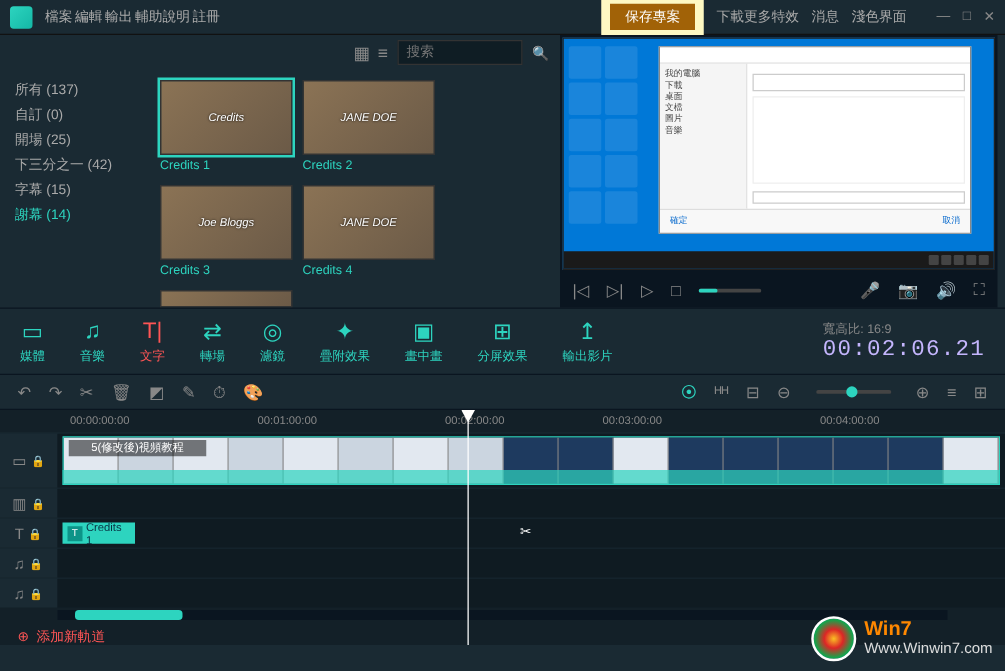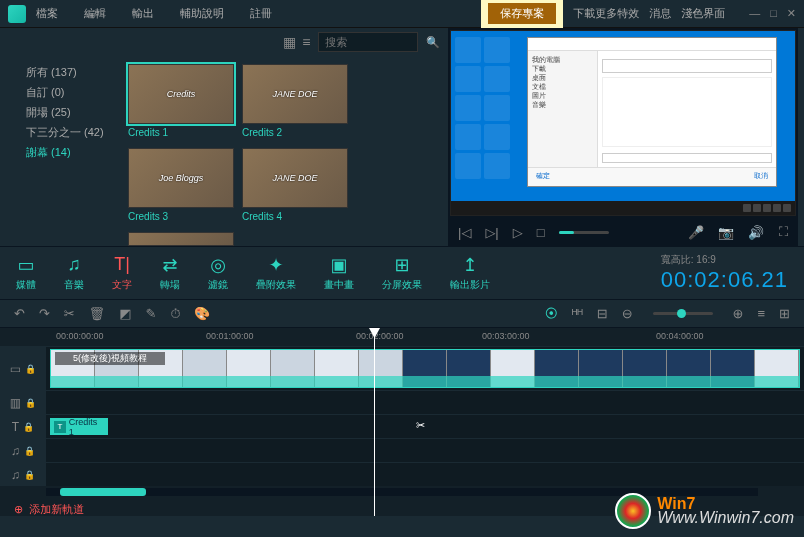--- a/index.html
+++ b/index.html
@@ -1,28 +1,28 @@
 <!DOCTYPE html>
 <html><head>
 <meta charset="utf-8">
 <style>
 *{margin:0;padding:0;box-sizing:border-box;font-family:"Microsoft YaHei",Arial,sans-serif;-webkit-font-smoothing:antialiased}
 body{width:804px;height:537px;background:#1a2a33;color:#ccc;overflow:hidden;font-size:11px;position:relative}
 .titlebar{height:28px;background:#1a2a33;display:flex;align-items:center;padding:0 8px;border-bottom:1px solid #111}
 .logo{width:18px;height:18px;background:linear-gradient(135deg,#2dd4bf,#14b8a6);border-radius:3px;margin-right:10px}
-.menus{display:flex;gap:26px;color:#aaa}
+.menus{display:flex;gap:2px;color:#aaa}
 .menus span{cursor:pointer}
 .titlebar-right{margin-left:auto;display:flex;gap:10px;align-items:center}
 .btn-save{background:#a16207;color:#fff;padding:3px 12px;border-radius:3px;border:7px solid #fef9c3}
 .btn-link{color:#aaa;cursor:pointer}
 .win-controls{display:flex;gap:10px;margin-left:14px;color:#888}
 .main-top{display:flex;height:218px}
 .left-panel{width:448px;display:flex;flex-direction:column}
 .category-row{display:flex;height:190px}
-.cat-sidebar{width:120px;padding:6px 26px;color:#aaa;line-height:20px}
+.cat-sidebar{width:120px;padding:6px 12px;color:#aaa;line-height:20px}
 .cat-sidebar div{cursor:pointer;white-space:nowrap}
 .cat-sidebar .active{color:#2dd4bf}
 .thumbs-area{flex:1;padding:4px;overflow:hidden}
 .search-row{display:flex;justify-content:flex-end;padding:4px 8px;gap:8px;align-items:center}
 .view-icons{display:flex;gap:6px;color:#888;font-size:14px}
 .search-input{background:#0f1d24;border:1px solid #333;color:#888;height:20px;width:100px;padding:0 6px;font-size:11px}
 .thumb-grid{display:flex;flex-wrap:wrap;gap:10px;padding:4px}
 .thumb{width:104px}
 .thumb-img{width:106px;height:60px;background:linear-gradient(135deg,#8b7355,#6b5a47);display:flex;align-items:center;justify-content:center;color:#fff;font-size:9px;font-style:italic;text-shadow:0 0 2px #000;border:1px solid #333}
 .thumb-img.sel{outline:2px solid #2dd4bf}
@@ -45,21 +45,21 @@
 .preview-controls .pc-icon{cursor:pointer;font-size:13px}
 .vol-slider{flex:1;max-width:80px;height:3px;background:#444;border-radius:2px;position:relative}
 .vol-slider::after{content:"";position:absolute;left:0;width:30%;height:100%;background:#2dd4bf;border-radius:2px}
 .pc-spacer{flex:1}
 .toolbar{height:54px;background:#1a2a33;display:flex;align-items:center;padding:0 16px;gap:28px;border-top:1px solid #0a1520;border-bottom:1px solid #0a1520}
 .tool{display:flex;flex-direction:column;align-items:center;gap:3px;color:#2dd4bf;cursor:pointer}
 .tool.active{color:#ff5555}
 .tool-icon{font-size:18px;height:20px;display:flex;align-items:center}
 .tool-label{font-size:10px}
 .aspect-info{margin-left:auto;text-align:left;color:#888}
-.timecode{font-size:22px;color:#0ea5e9;letter-spacing:1px;font-family:Liberation Sans, sans-serif}
+.timecode{font-size:18px;color:#c4b5fd;letter-spacing:1px;font-family:Liberation Mono, monospace}
 .timeline-toolbar{height:28px;display:flex;align-items:center;padding:0 14px;gap:14px;color:#888;background:#1a2a33;border-bottom:1px solid #0a1520}
 .tt-icon{cursor:pointer;font-size:13px}
 .tt-spacer{flex:1}
 .zoom-slider{width:60px;height:3px;background:#444;border-radius:2px;position:relative;margin:0 6px}
 .zoom-slider::after{content:"";position:absolute;left:40%;top:-3px;width:9px;height:9px;background:#2dd4bf;border-radius:50%}
 .timeline{background:#132028;position:relative;height:188px;overflow:hidden}
 .time-ruler{height:18px;display:flex;color:#888;font-size:9px;position:relative;margin-left:46px}
 .time-mark{position:absolute;top:3px}
 .tracks{display:flex;flex-direction:column}
 .track-row{display:flex;height:24px;border-top:1px solid #1a2a33}
@@ -78,21 +78,21 @@
 .playhead{position:absolute;left:374px;top:0;bottom:0;width:1px;background:#fff;z-index:5}
 .playhead::before{content:"";position:absolute;top:0;left:-5px;width:11px;height:10px;background:#fff;clip-path:polygon(0 0,100% 0,50% 100%)}
 .scissors{position:absolute;left:370px;top:78px;color:#fff;font-size:11px;z-index:6}
 .add-track{color:#ff5555;padding:6px 14px;cursor:pointer;display:flex;align-items:center;gap:6px;font-size:11px}
 .hscroll{height:8px;background:#0a1520;margin:2px 46px 0;position:relative}
 .hscroll-thumb{position:absolute;left:2%;width:12%;height:100%;background:#2dd4bf;border-radius:3px}
 .watermark{position:absolute;right:10px;bottom:8px;display:flex;align-items:center;gap:6px;z-index:20}
 .wm-logo{width:36px;height:36px;background:radial-gradient(circle,#fbbf24,#dc2626,#16a34a,#2563eb);border-radius:50%;border:2px solid #fff}
 .wm-text{line-height:14px}
 .wm-title{color:#ff8800;font-size:16px;font-weight:bold}
-.wm-url{color:#ddd;font-size:16px;font-style:italic}
+.wm-url{color:#ddd;font-size:12px;}
 </style>
 </head>
 <body>
 
 <div class="titlebar">
   <div class="logo"></div>
   <div class="menus">
     <span>檔案</span>
     <span>編輯</span>
     <span>輸出</span>
@@ -121,20 +121,21 @@
       </div>
       <input class="search-input" placeholder="搜索" style="">
       <span style="color:#888">🔍</span>
     </div>
     <div class="category-row">
       <div class="cat-sidebar">
         <div>所有 (137)</div>
         <div>自訂 (0)</div>
         <div>開場 (25)</div>
         <div>下三分之一 (42)</div>
+        <div>字幕 (15)</div>
         <div class="active">謝幕 (14)</div>
       </div>
       <div class="thumbs-area">
         <div class="thumb-grid">
           <div class="thumb">
             <div class="thumb-img sel">Credits</div>
             <div class="thumb-label">Credits 1</div>
           </div>
           <div class="thumb">
             <div class="thumb-img">JANE DOE</div>

